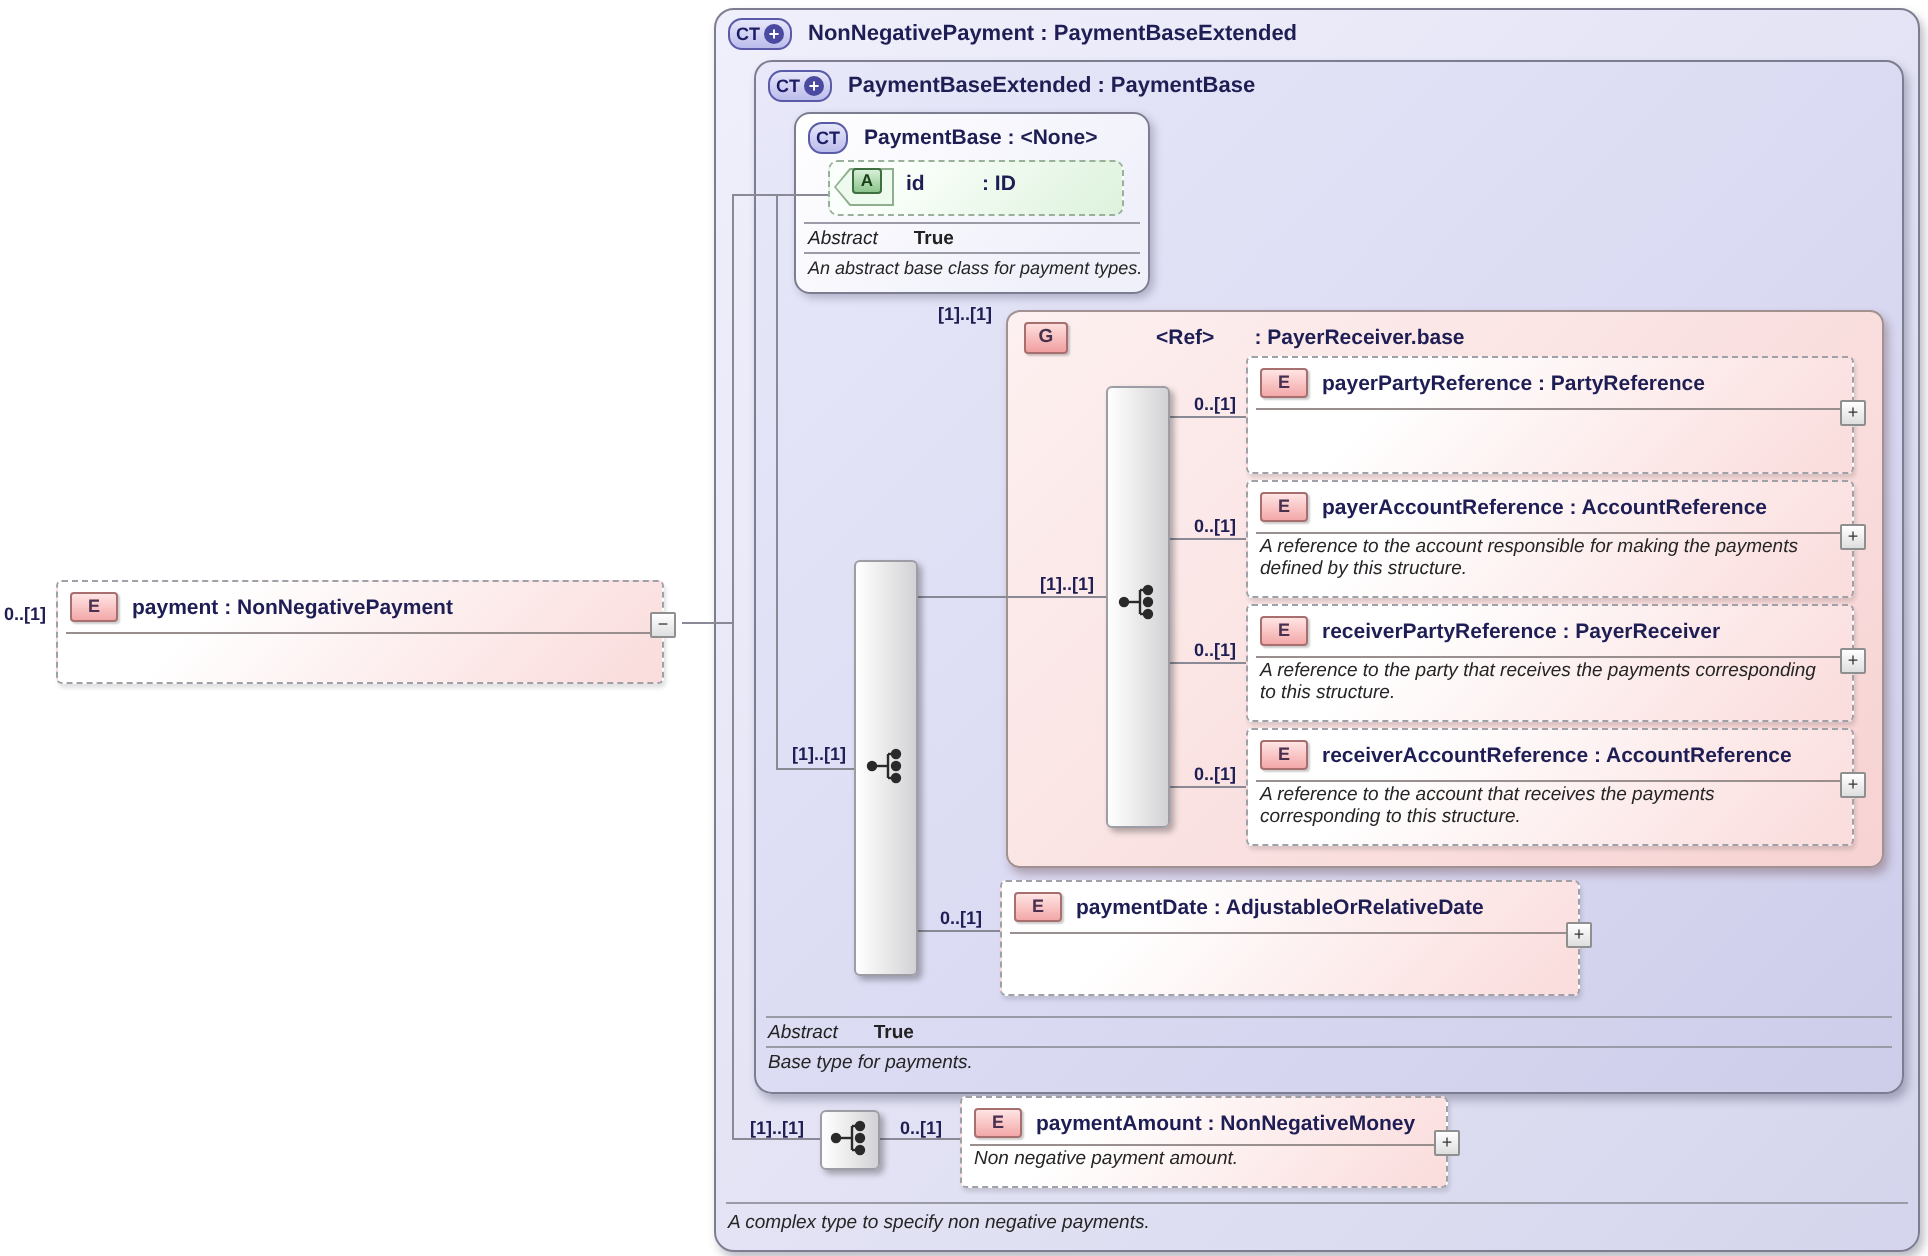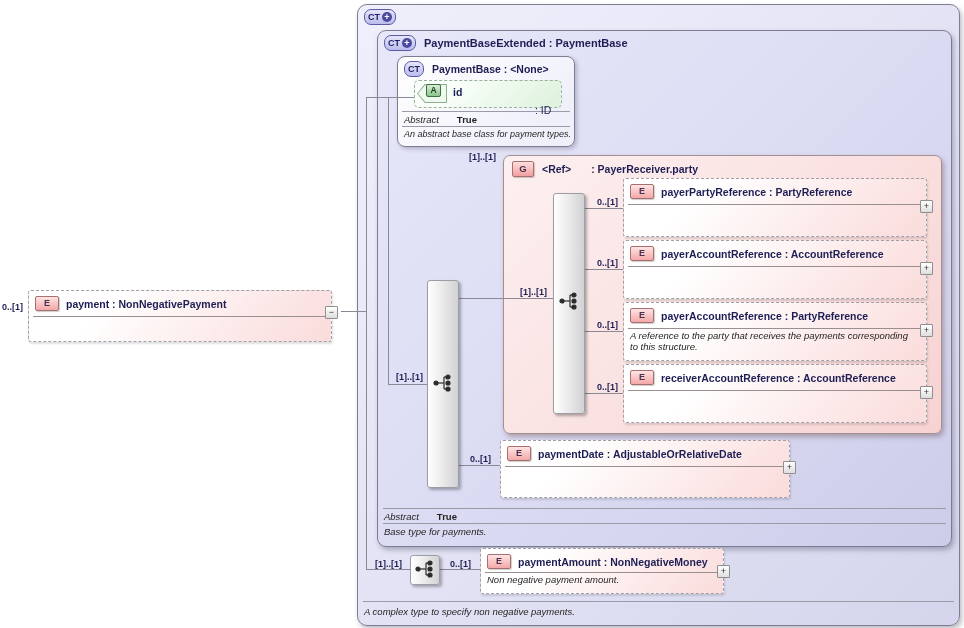--- a/index.html
+++ b/index.html
@@ -51,21 +51,21 @@
   .enode .esep{position:absolute;left:4px;right:4px;height:1px;background:#9a8f8f;}
   .enode .edesc{position:absolute;left:6px;right:8px;font-size:9.5px;font-style:italic;color:#252525;line-height:10.5px;}
   .expander{position:absolute;width:11px;height:11px;border:1px solid #8f8f8f;border-radius:1px;
             background:linear-gradient(180deg,#ffffff,#dedede);font-size:9px;line-height:10px;color:#333;
             text-align:center;cursor:pointer;}
 
   
   .attrnode{position:absolute;border:1px dashed #9ab09a;border-radius:5px;
             background:linear-gradient(135deg,#fbfffb 20%,#ddf2dd 100%);}
   .attr-name{position:absolute;left:38px;top:5px;font-size:10.5px;font-weight:bold;color:#1e1e55;}
-  .attr-type{position:absolute;left:76px;top:23px;font-size:10.5px;font-weight:normal;color:#1e1e55;margin-left:44px;}
+  .attr-type{position:absolute;left:76px;top:5px;font-size:10.5px;font-weight:bold;color:#1e1e55;}
 
   
   .seqbar{position:absolute;border:1px solid #9d9da5;border-radius:3px;
           background:linear-gradient(90deg,#ffffff 0%,#ececec 45%,#d2d2d6 100%);
           box-shadow:2px 2px 3px rgba(0,0,0,.3);}
   .seq-icon{position:absolute;}
 
   
   .card{position:absolute;font-size:9px;font-weight:bold;color:#1e1e55;white-space:nowrap;}
   .metasep{position:absolute;height:1px;background:#9b9ba8;}
@@ -93,20 +93,21 @@
       </g>
     </defs>
   </svg>
 
   <div class="ctbox ct-outer" style="left:357px;top:4px;width:601px;height:620px;">
     <div class="box-title">
       <span class="ct-badge">
           <span>CT</span>
           <span class="plus-circle">+</span>
         </span>
+      <span class="t">NonNegativePayment : PaymentBaseExtended</span>
     </div>
     <div class="metasep" style="left:5px;right:5px;top:596px;"></div>
     <div class="footer-text" style="left:6px;top:601px;">A complex type to specify non negative payments.</div>
   </div>
 
   <div class="ctbox ct-mid" style="left:377px;top:30px;width:573px;height:515px;">
     <div class="box-title">
       <span class="ct-badge">
           <span>CT</span>
           <span class="plus-circle">+</span>
@@ -132,22 +133,22 @@
     <div class="metarow" style="left:6px;top:57px;">
       <span class="lab">Abstract</span><span class="val">True</span>
     </div>
     <div class="metasep" style="left:4px;right:4px;top:69px;"></div>
     <div class="footer-text" style="left:6px;top:72px;font-size:9px;">An abstract base class for payment types.</div>
   </div>
 
   <div class="groupbox" style="left:503px;top:155px;width:437px;height:277px;">
     <div class="box-title" style="left:8px;top:5px;">
       <span class="g-badge">G</span>
-      <span class="t" style="font-size:10.5px;">&lt;Ref&gt;</span>
-      <span class="t" style="font-size:10.5px;margin-left:12px;">: PayerReceiver.party</span>
+      <span class="t" style="font-size:10.5px;margin-left:36px;">&lt;Ref&gt;</span>
+      <span class="t" style="font-size:10.5px;margin-left:12px;">: PayerReceiver.base</span>
     </div>
   </div>
 
   <div class="hline" style="left:341px;top:311px;width:25px;"></div>
   <div class="vline" style="left:366px;top:97px;height:472px;"></div>
   <div class="hline" style="left:366px;top:97px;width:50px;"></div>
   <div class="vline" style="left:388px;top:97px;height:287px;"></div>
   <div class="hline" style="left:388px;top:384px;width:39px;"></div>
   <div class="hline" style="left:457px;top:298px;width:96px;"></div>
   <div class="hline" style="left:583px;top:208px;width:40px;"></div>
@@ -199,39 +200,41 @@
     <div class="esep" style="top:25px;"></div>
     <div class="expander" style="right:-7px;top:21px;">+</div>
   </div>
 
   <div class="enode" style="left:623px;top:240px;width:302px;height:57px;">
     <div class="etitle">
         <span class="e-badge">E</span>
         <span>payerAccountReference : AccountReference</span>
       </div>
     <div class="esep" style="top:25px;"></div>
+    <div class="edesc" style="top:28px;">A reference to the account responsible for making the payments defined by this structure.</div>
     <div class="expander" style="right:-7px;top:21px;">+</div>
   </div>
 
   <div class="enode" style="left:623px;top:302px;width:302px;height:57px;">
     <div class="etitle">
         <span class="e-badge">E</span>
-        <span>payerAccountReference : PartyReference</span>
+        <span>receiverPartyReference : PayerReceiver</span>
       </div>
     <div class="esep" style="top:25px;"></div>
     <div class="edesc" style="top:28px;">A reference to the party that receives the payments corresponding to this structure.</div>
     <div class="expander" style="right:-7px;top:21px;">+</div>
   </div>
 
   <div class="enode" style="left:623px;top:364px;width:302px;height:57px;">
     <div class="etitle">
         <span class="e-badge">E</span>
         <span>receiverAccountReference : AccountReference</span>
       </div>
     <div class="esep" style="top:25px;"></div>
+    <div class="edesc" style="top:28px;">A reference to the account that receives the payments corresponding to this structure.</div>
     <div class="expander" style="right:-7px;top:21px;">+</div>
   </div>
 
   <div class="enode" style="left:500px;top:440px;width:288px;height:56px;">
     <div class="etitle">
         <span class="e-badge">E</span>
         <span>paymentDate : AdjustableOrRelativeDate</span>
       </div>
     <div class="esep" style="top:25px;"></div>
     <div class="expander" style="right:-7px;top:20px;">+</div>

